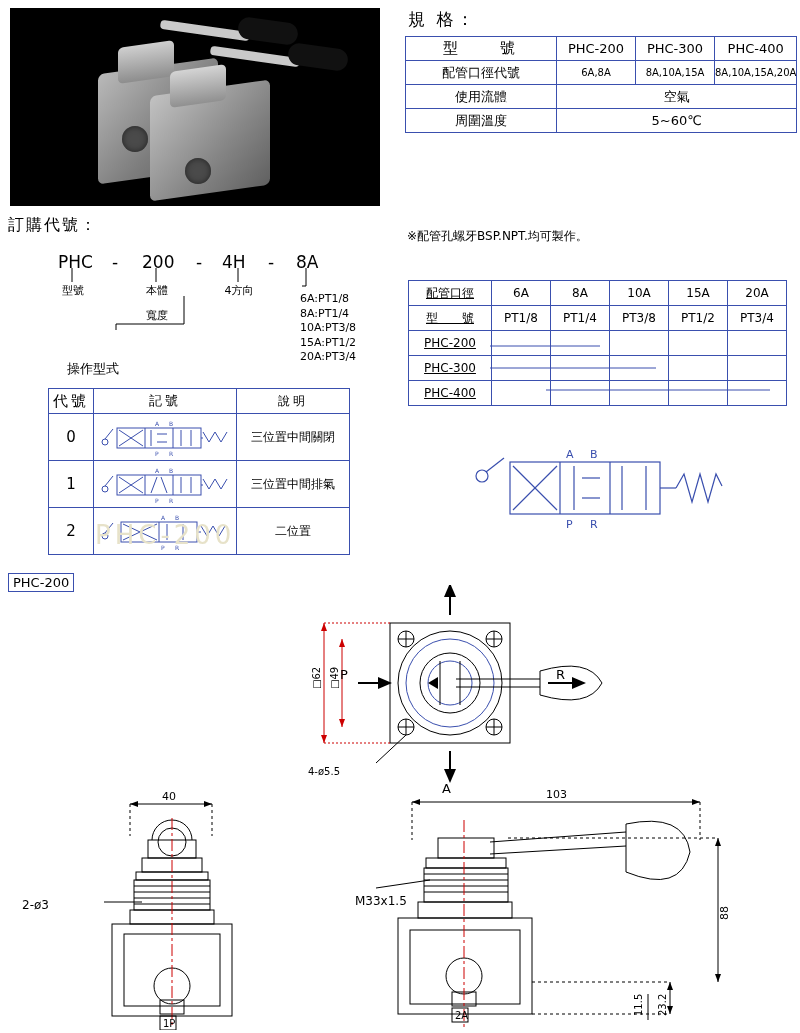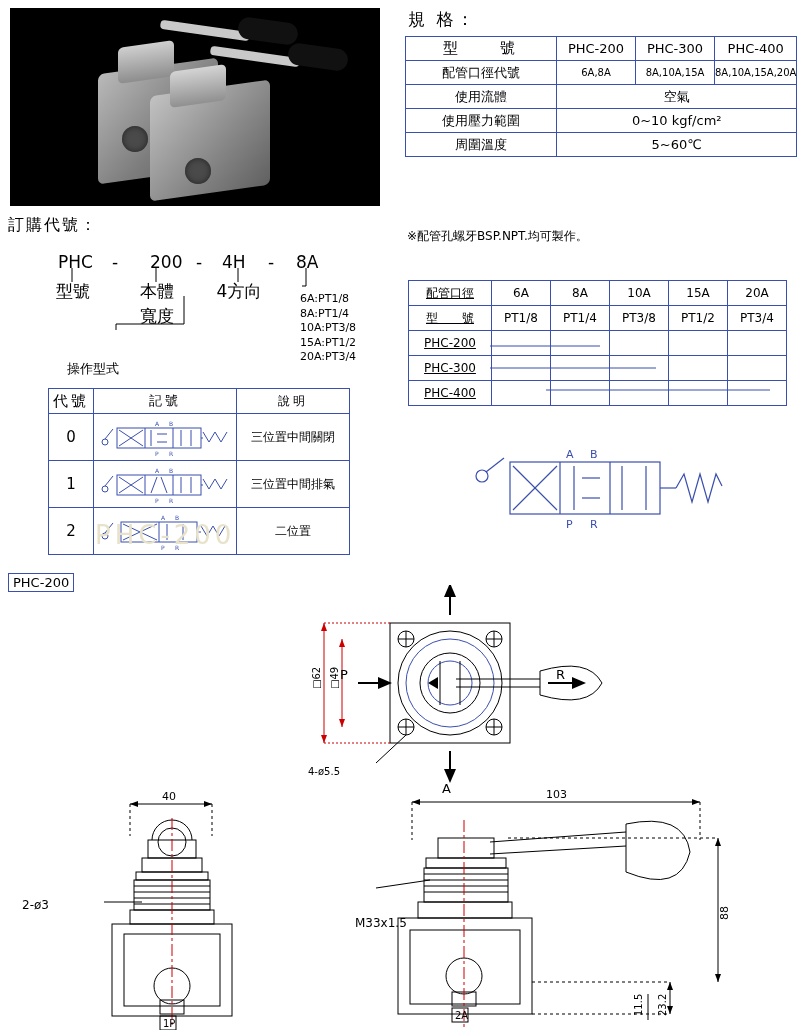--- a/index.html
+++ b/index.html
@@ -22,21 +22,21 @@
   #spec{left:405px;top:36px;}
   #spec td{border:1px solid #3a4fae;padding:0;text-align:center;font-size:13px;height:23px;color:#000;}
   #spec td.lbl{width:150px;background:#fff;}
   #spec td.hd{font-size:15px;letter-spacing:4px;}
   #spec td.col{width:78px;}
   #spec td.small{font-size:10px;}
   .note{left:407px;top:228px;font-size:12px;}
   
   .order-title{left:8px;top:215px;font-size:16px;letter-spacing:2px;}
   .oc{font-size:17px;}
-  .ocs{font-size:17px;text-align:center;line-height:14px;}
+  .ocs{font-size:11px;text-align:center;line-height:14px;}
   .ocopt{left:300px;top:292px;font-size:11px;line-height:14.5px;}
   
   #symtab{left:48px;top:388px;}
   #symtab td{border:1px solid #3a4fae;text-align:center;font-size:13px;}
   #symtab td.h{height:22px;letter-spacing:3px;}
   #symtab td.c0{width:42px;font-size:15px;}
   #symtab td.c1{width:140px;}
   #symtab td.c2{width:110px;font-size:12px;}
   #symtab tr.r td{height:44px;}
   
@@ -80,36 +80,32 @@
     <td class="lbl">配管口徑代號</td>
     <td class="small">6A,8A</td>
     <td class="small">8A,10A,15A</td>
     <td class="small">8A,10A,15A,20A</td>
   </tr>
   <tr>
     <td class="lbl">使用流體</td>
     <td colspan="3">空氣</td>
   </tr>
   <tr>
-    <td class="lbl">使用壓力範圍</td>
-    <td colspan="3">0~10 kgf/cm²</td>
-  </tr>
-  <tr>
     <td class="lbl">周圍溫度</td>
     <td colspan="3">5~60℃</td>
   </tr>
 </tbody>
   </table>
 <div class="abs note">※配管孔螺牙BSP.NPT.均可製作。</div>
 
 <div class="abs order-title">訂購代號：</div>
 
 <div class="abs oc" style="left:58px;top:252px;">PHC</div>
 <div class="abs oc" style="left:112px;top:252px;">-</div>
-<div class="abs oc" style="left:142px;top:252px;margin-left:8px;">200</div>
+<div class="abs oc" style="left:142px;top:252px;">200</div>
 <div class="abs oc" style="left:196px;top:252px;">-</div>
 <div class="abs oc" style="left:222px;top:252px;">4H</div>
 <div class="abs oc" style="left:268px;top:252px;">-</div>
 <div class="abs oc" style="left:296px;top:252px;">8A</div>
 
 <svg class="abs" style="left:50px;top:268px;" width="300" height="120">
   <line x1="22" y1="0" x2="22" y2="14" stroke="#000"></line>
   <line x1="106" y1="0" x2="106" y2="14" stroke="#000"></line>
   <line x1="188" y1="0" x2="188" y2="14" stroke="#000"></line>
   <line x1="256" y1="0" x2="256" y2="18" stroke="#000"></line>
@@ -462,13 +458,13 @@
     <text x="176" y="18">103</text>
     <text x="358" y="140" transform="rotate(-90 358 140)">88</text>
     <text x="272" y="236" transform="rotate(-90 272 236)" font-size="10">11.5</text>
     <text x="296" y="236" transform="rotate(-90 296 236)" font-size="10">23.2</text>
   </g>
   <g>
     <rect x="82" y="228" width="16" height="14" fill="none" stroke="#000"></rect>
     <text x="85" y="239" font-size="10" font-family="DejaVu Sans">2A</text>
   </g>
 </svg>
-<div class="abs lab" style="left:355px;top:916px;">M33x1.5</div>
+<div class="abs lab" style="left:355px;top:894px;">M33x1.5</div>
 
 </body></html>

